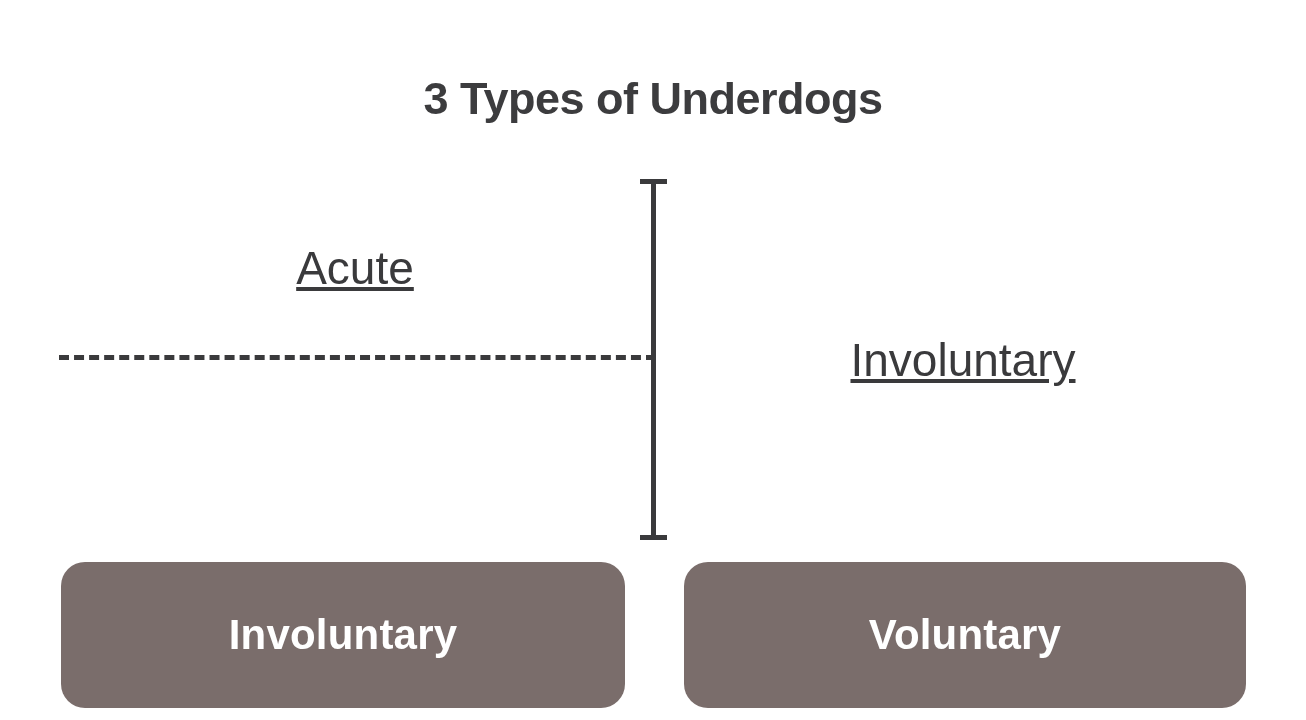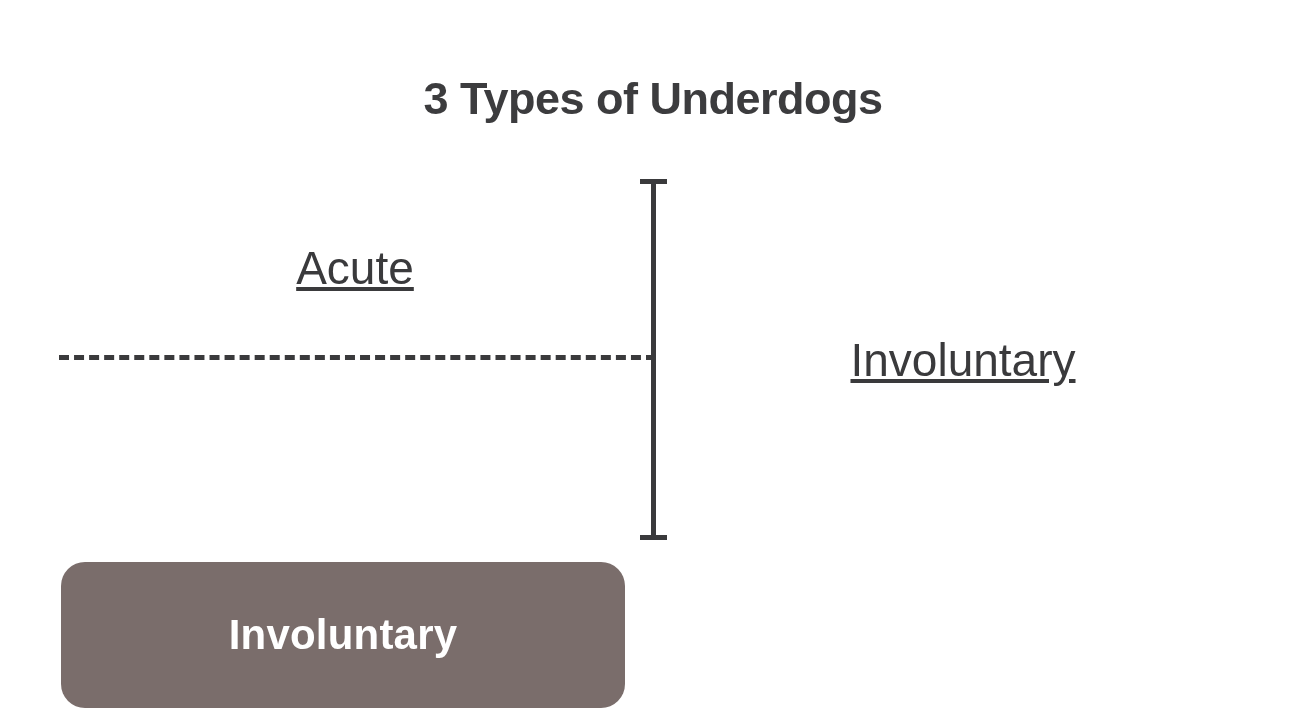--- a/index.html
+++ b/index.html
@@ -143,14 +143,15 @@
   <div class="dashed-divider"></div>
 
   <div class="bracket">
     <div class="bracket-cap bracket-cap-top"></div>
     <div class="bracket-stem"></div>
     <div class="bracket-cap bracket-cap-bottom"></div>
   </div>
 
   <button class="pill-button btn-involuntary">Involuntary</button>
 
+  <button class="pill-button btn-voluntary">Voluntary</button>
 
 </div>
 
 </body></html>

